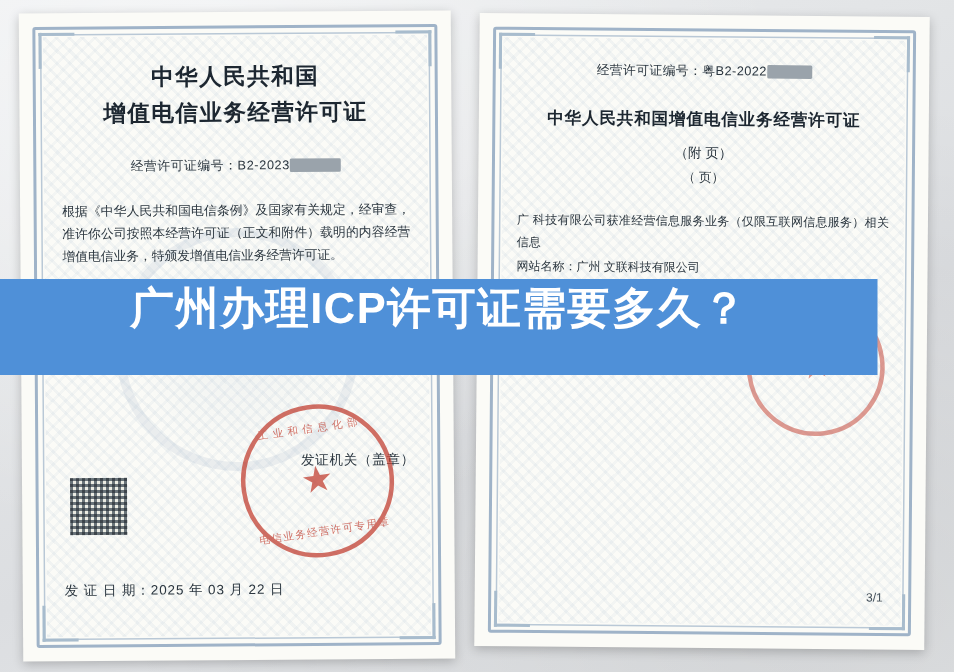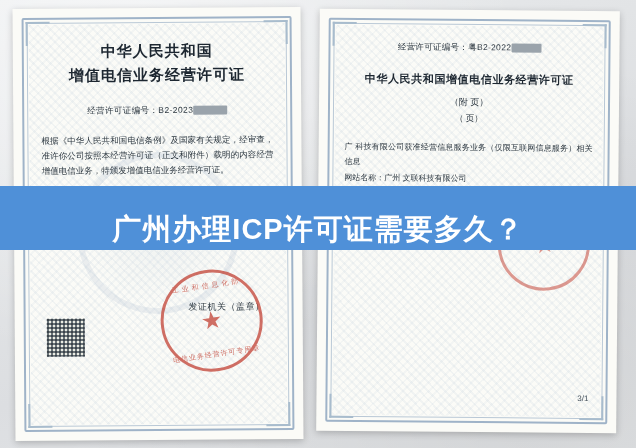--- a/index.html
+++ b/index.html
@@ -149,21 +149,21 @@
     position: absolute;
     left: 6px;
     bottom: 14px;
     font-size: 9px;
     line-height: 2.3;
     color: #2b363f;
     letter-spacing: .6px;
   }
   .issuer {
     position: absolute;
-    right: 16px;
+    right: 4px;
     bottom: 104px;
     font-size: 9px;
     color: #2b363f;
     letter-spacing: .5px;
   }
   .qr {
     position: absolute;
     left: 10px;
     bottom: 62px;
     width: 38px;
@@ -274,25 +274,25 @@
     width: 86px;
     height: 86px;
     opacity: .5;
   }
 
   
   .banner {
     position: absolute;
     left: 0;
     top: 186px;
-    width: 636px;
+    width: 585px;
     height: 64px;
     background: #4f90d8;
     display: flex;
-    align-items: flex-end;
+    align-items: flex-start;
     justify-content: center;
   }
   .banner-text {
     color: #ffffff;
     font-size: 29px;
     font-weight: bold;
     letter-spacing: 1px;
     white-space: nowrap;
   }
 </style>
@@ -334,20 +334,23 @@
       <div class="qr"></div>
 
       <div class="issuer">发证机关（盖章）</div>
 
       <div class="seal">
         <div class="seal-text">工业和信息化部</div>
         <div class="seal-text bottom">电信业务经营许可专用章</div>
       </div>
 
       <div class="dates">
+        <div>
+          <span>发 证 日 期：</span><span>2025 年 03 月 22 日</span>
+        </div>
       </div>
     </div>
   </div>
 
   <div class="cert cert-right">
     <div class="border-outer"></div>
     <div class="border-inner"></div>
     <div class="guilloche"></div>
     <div class="corner tl"></div>
     <div class="corner tr"></div>

